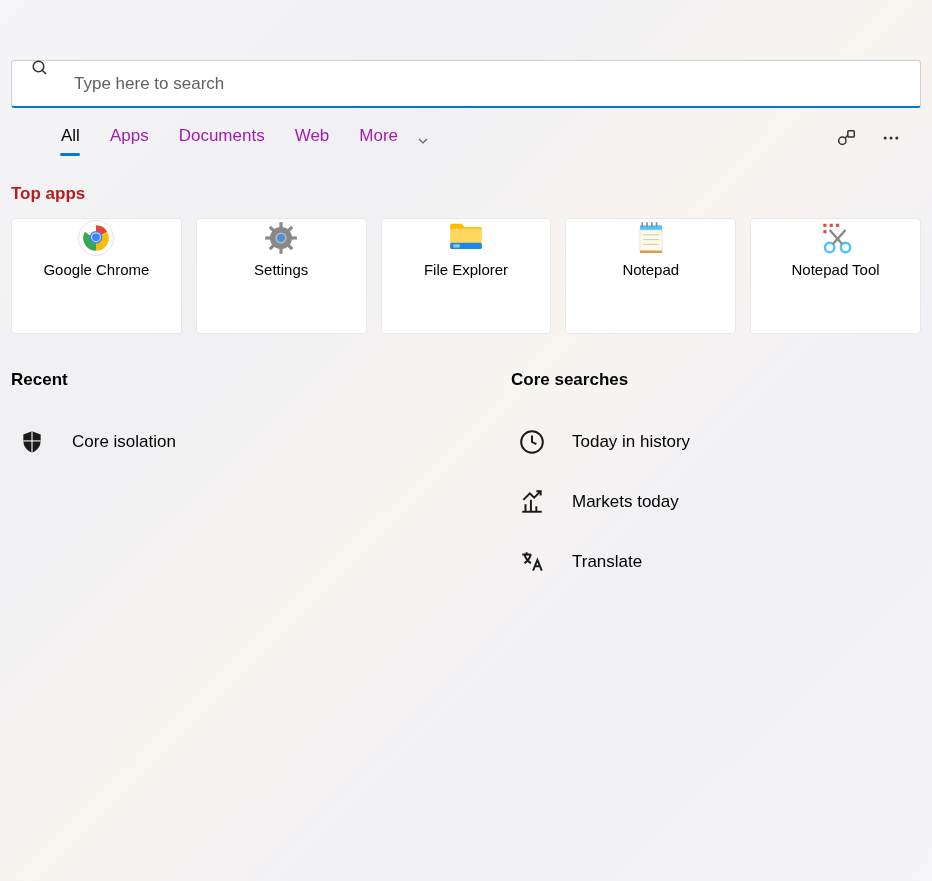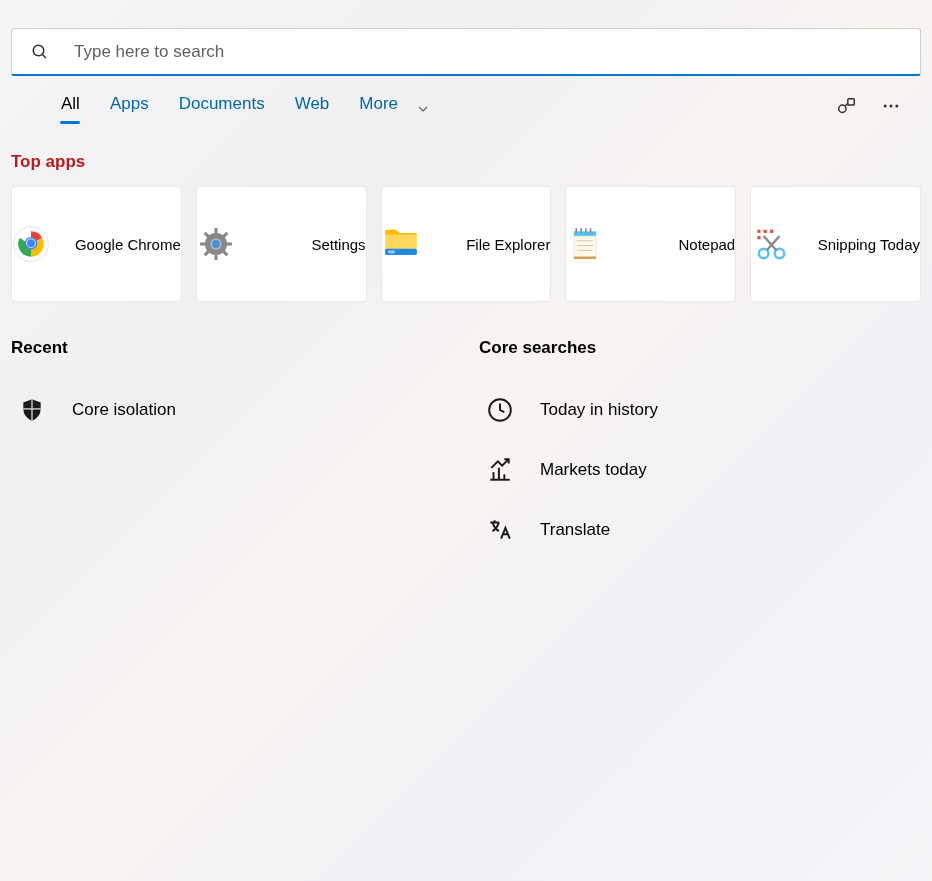--- a/index.html
+++ b/index.html
@@ -22,41 +22,42 @@
       width: 100%;
       height: 48px;
       border: 1px solid #d0d0d0;
       border-bottom: 2px solid #0078d4;
       background: #ffffff;
       border-radius: 3px;
       padding-left: 62px;
       font-size: 17px;
       color: #333;
       outline: none;
+      margin-top: 32px;
     }
     .search-box::placeholder {
       color: #606060;
     }
     .search-icon {
       position: absolute;
       left: 20px;
       top: 50%;
       transform: translateY(-50%);
       width: 18px;
       height: 18px;
     }
     .tabs-row {
       display: flex;
       align-items: center;
       padding: 18px 11px 0 25px;
       gap: 30px;
     }
     .tab {
       font-size: 17px;
-      color: #0369a1;
+      color: #a21caf;
       cursor: pointer;
       padding-bottom: 8px;
       position: relative;
     }
     .tab.active {
       color: #000;
       margin-left: 36px;
     }
     .tab.active::after {
       content: "";
@@ -94,40 +95,41 @@
       gap: 14px;
       padding: 0 11px;
     }
     .app-card {
       flex: 1;
       height: 116px;
       background: #ffffff;
       border: 1px solid #e8e8e8;
       border-radius: 4px;
       display: flex;
-      flex-direction: row;
-      align-items: center;
-      justify-content: space-between;
-      gap: 24px;
+      flex-direction: column;
+      align-items: center;
+      justify-content: flex-start;
+      gap: 4px;
       cursor: pointer;
     }
     .app-icon {
       width: 38px;
       height: 38px;
       display: flex;
       align-items: center;
       justify-content: center;
     }
     .app-label {
       font-size: 15px;
       color: #000;
     }
     .columns {
       display: flex;
       margin-top: 4px;
+      gap: 32px;
     }
     .col-left {
       width: 468px;
     }
     .col-right {
       flex: 1;
     }
     .col-title {
       font-size: 17px;
       font-weight: 600;
@@ -276,21 +278,21 @@
         <rect x="8" y="6" width="4" height="4" fill="#E74C3C"></rect>
         <rect x="16" y="6" width="4" height="4" fill="#E74C3C"></rect>
         <rect x="24" y="6" width="4" height="4" fill="#E74C3C"></rect>
         <rect x="8" y="14" width="4" height="4" fill="#E74C3C"></rect>
         <circle cx="16" cy="36" r="6" fill="none" stroke="#4FC3F7" stroke-width="3"></circle>
         <circle cx="36" cy="36" r="6" fill="none" stroke="#4FC3F7" stroke-width="3"></circle>
         <line x1="20" y1="32" x2="36" y2="14" stroke="#888" stroke-width="3"></line>
         <line x1="32" y1="32" x2="16" y2="14" stroke="#888" stroke-width="3"></line>
       </svg>
     </div>
-    <div class="app-label">Snipping Today</div>
+    <div class="app-label">Notepad Tool</div>
   </div>
 </div>
 
 <div class="columns">
   <div class="col-left">
     <div class="col-title">Recent</div>
     <div class="list-item">
       <div class="list-icon">
         <svg viewBox="0 0 24 24" width="26" height="26">
           <path d="M12 2 L20 5 L20 11 Q20 18 12 22 Q4 18 4 11 L4 5 Z" fill="#1a1a1a"></path>

